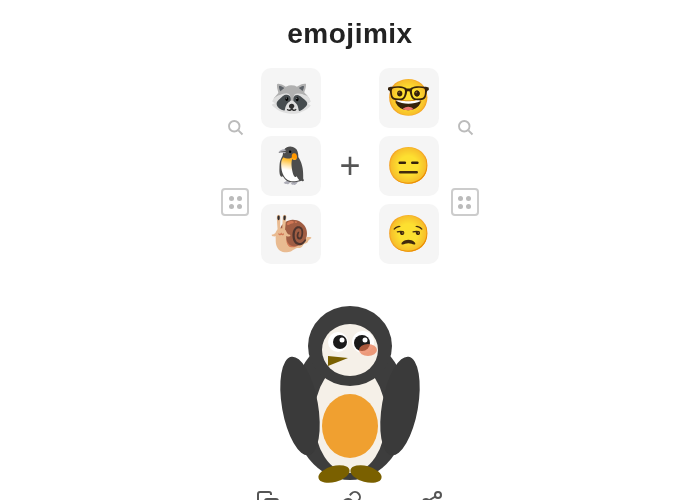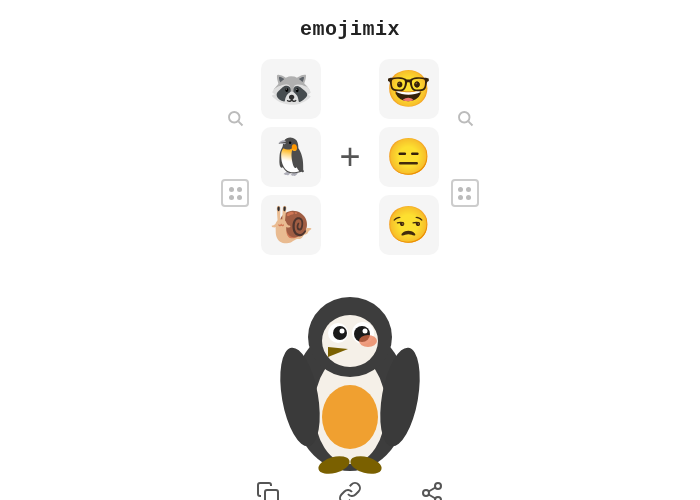--- a/index.html
+++ b/index.html
@@ -8,27 +8,26 @@
       height: 500px;
       background: #ffffff;
       font-family: Arial, sans-serif;
       display: flex;
       flex-direction: column;
       align-items: center;
       overflow: hidden;
     }
 
     .app-title {
-      font-size: 20px;
+      font-size: 28px;
       font-weight: bold;
       margin-top: 18px;
       margin-bottom: 10px;
       color: #222;
       letter-spacing: 0.5px;
-      font-family: Liberation Mono, monospace;
     }
 
     .mixer-section {
       display: flex;
       flex-direction: row;
       align-items: center;
       gap: 10px;
       margin-top: 4px;
     }
 

